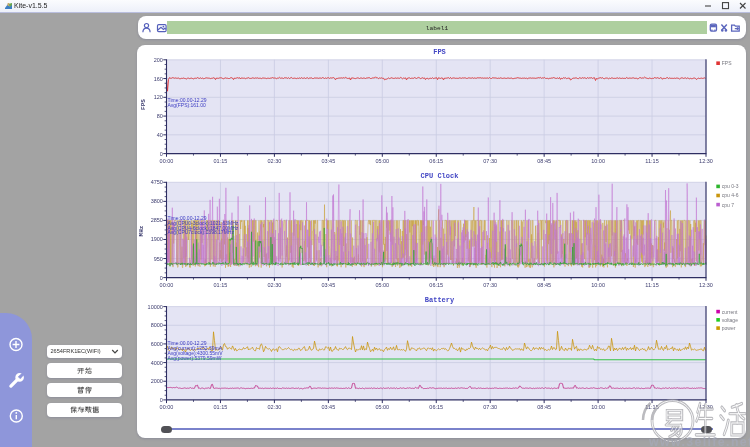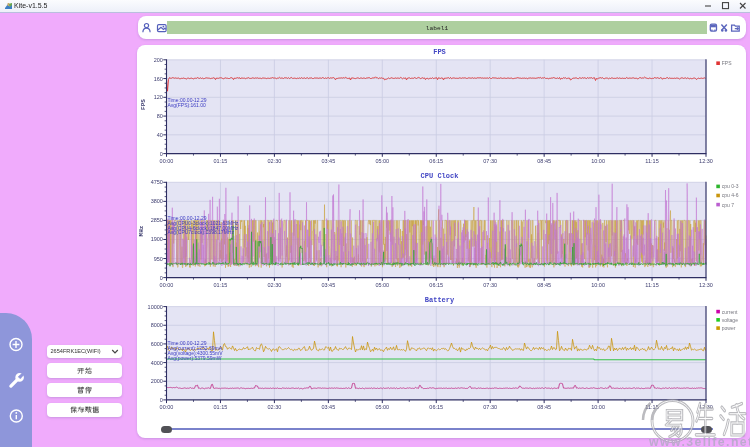--- a/index.html
+++ b/index.html
@@ -1,15 +1,15 @@
 <!DOCTYPE html>
 <html><head><meta charset="utf-8"><style>
 html,body{margin:0;padding:0;width:750px;height:447px;overflow:hidden;
 font-family:"Liberation Sans",sans-serif;}
-#app{position:relative;width:750px;height:447px;background:#f0abfc;}
+#app{position:relative;width:750px;height:447px;background:#a3a3a3;}
 #titlebar{position:absolute;left:0;top:0;width:750px;height:12px;
 background:linear-gradient(#fbfcfe,#edf0f9);border-bottom:1px solid #b9bede;}
 #title-text{position:absolute;left:14px;top:2px;font-size:7px;color:#222;}
 .panel{position:absolute;background:#fff;border-radius:8px;box-shadow:0 1px 2.5px rgba(40,45,110,0.18);}
 #chartsvg{position:absolute;left:0;top:0;}
 .ov{position:absolute;}
 </style></head>
 <body>
 <div id="app">
 <div id="titlebar">

